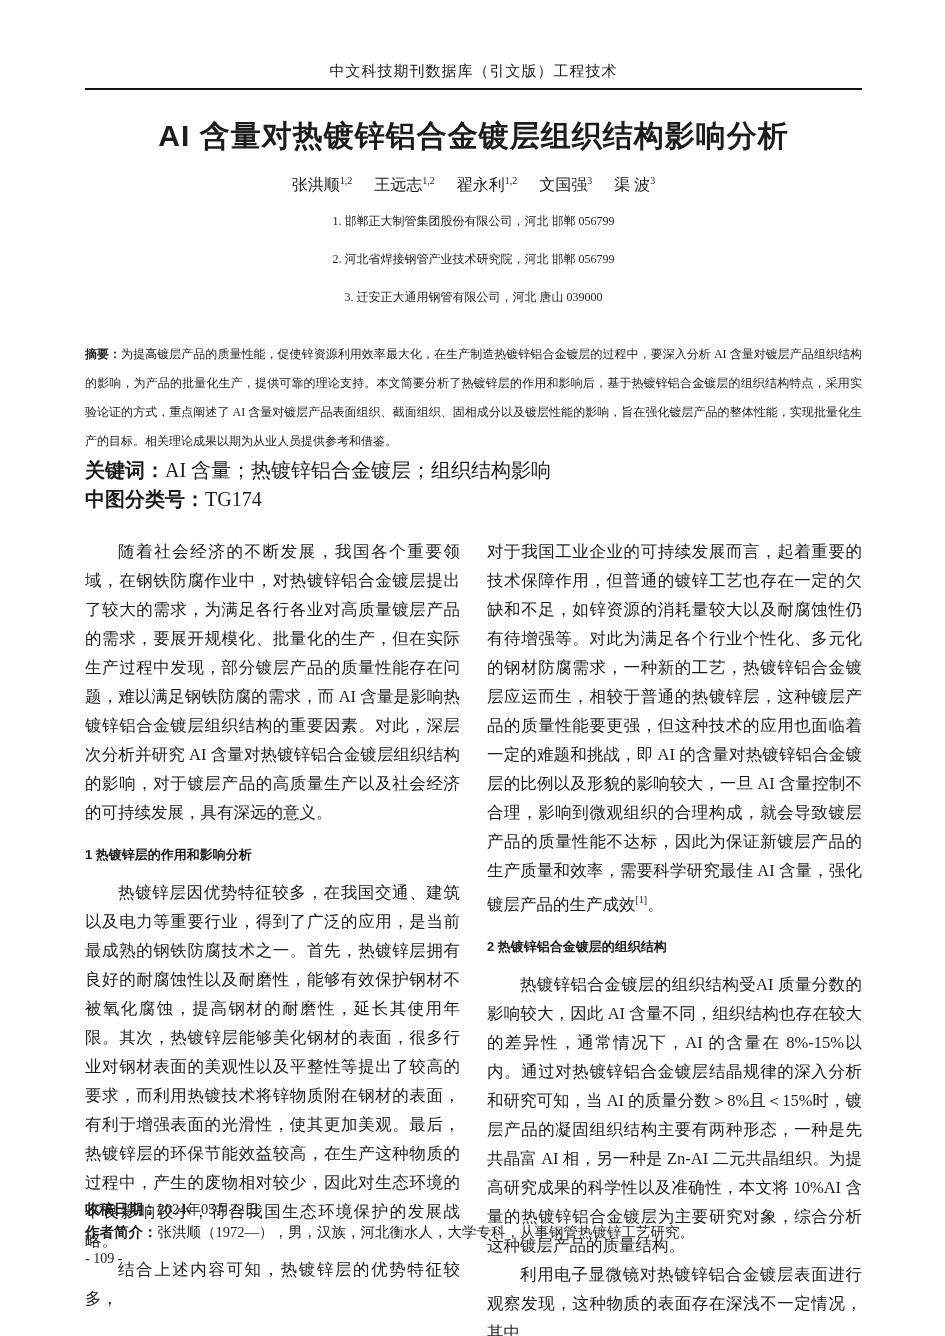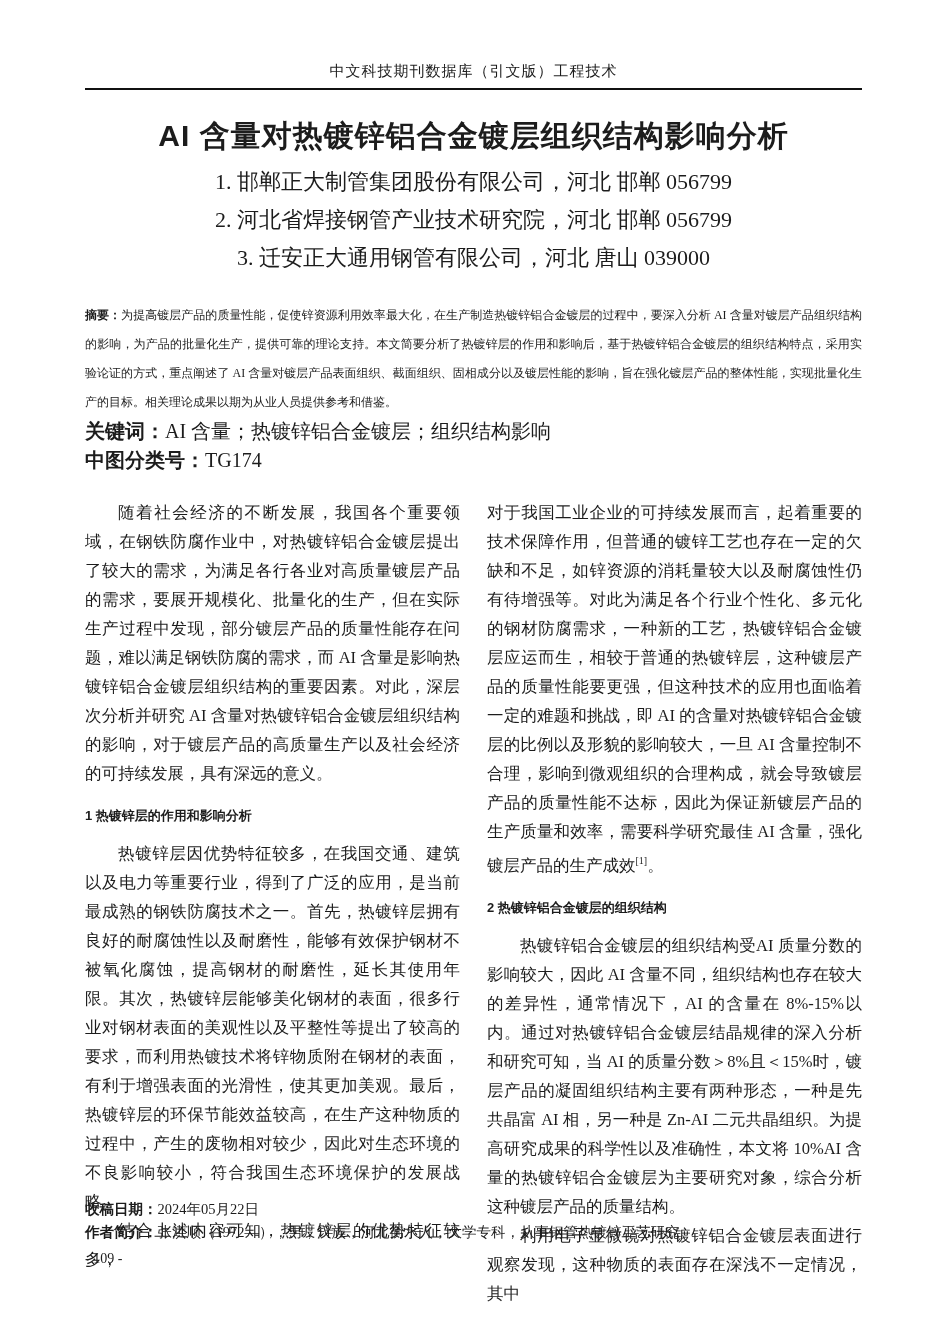--- a/index.html
+++ b/index.html
@@ -29,21 +29,21 @@
     font-weight:bold;
     letter-spacing:1px;
   }
   .authors {
     margin-top:18px;
     text-align:center;
     font-size:16px;
   }
   .author { margin:0 9px; white-space:nowrap; }
   .author sup { font-size:10px; }
-  .affiliations { margin-top:6px; text-align:center; font-size:22px; line-height:38px; }
+  .affiliations { margin-top:6px; text-align:center; font-size:12px; line-height:38px; }
   .abstract {
     margin-top:24px;
     font-size:12px;
     line-height:29px;
     text-align:justify;
   }
   .label {
     font-family:"Liberation Sans","DejaVu Sans",sans-serif;
     font-weight:bold;
   }
@@ -78,20 +78,27 @@
 </style>
 </head>
 <body>
 
 <div class="page">
 
   <div class="journal-line">中文科技期刊数据库（引文版）工程技术</div>
 
   <h1 class="title">AI 含量对热镀锌铝合金镀层组织结构影响分析</h1>
 
+  <div class="authors">
+    <span class="author"><span>张洪顺</span><sup>1,2</sup></span>
+    <span class="author"><span>王远志</span><sup>1,2</sup></span>
+    <span class="author"><span>翟永利</span><sup>1,2</sup></span>
+    <span class="author"><span>文国强</span><sup>3</sup></span>
+    <span class="author"><span>渠 波</span><sup>3</sup></span>
+  </div>
 
   <div class="affiliations">
     <div>1. 邯郸正大制管集团股份有限公司，河北 邯郸 056799</div>
     <div>2. 河北省焊接钢管产业技术研究院，河北 邯郸 056799</div>
     <div>3. 迁安正大通用钢管有限公司，河北 唐山 039000</div>
   </div>
 
   <div class="abstract">
     <span class="label">摘要：</span><span>为提高镀层产品的质量性能，促使锌资源利用效率最大化，在生产制造热镀锌铝合金镀层的过程中，要深入分析 AI 含量对镀层产品组织结构的影响，为产品的批量化生产，提供可靠的理论支持。本文简要分析了热镀锌层的作用和影响后，基于热镀锌铝合金镀层的组织结构特点，采用实验论证的方式，重点阐述了 AI 含量对镀层产品表面组织、截面组织、固相成分以及镀层性能的影响，旨在强化镀层产品的整体性能，实现批量化生产的目标。相关理论成果以期为从业人员提供参考和借鉴。</span>
   </div>

